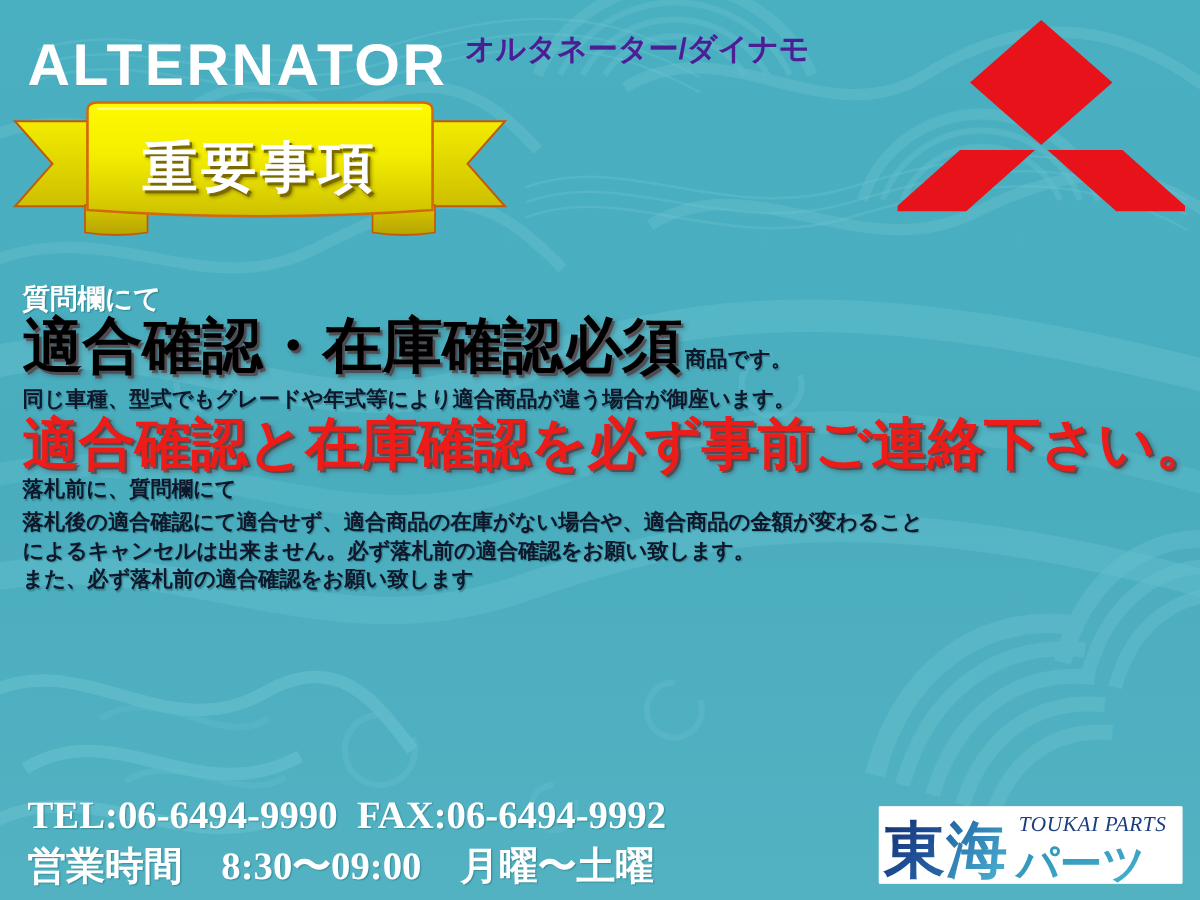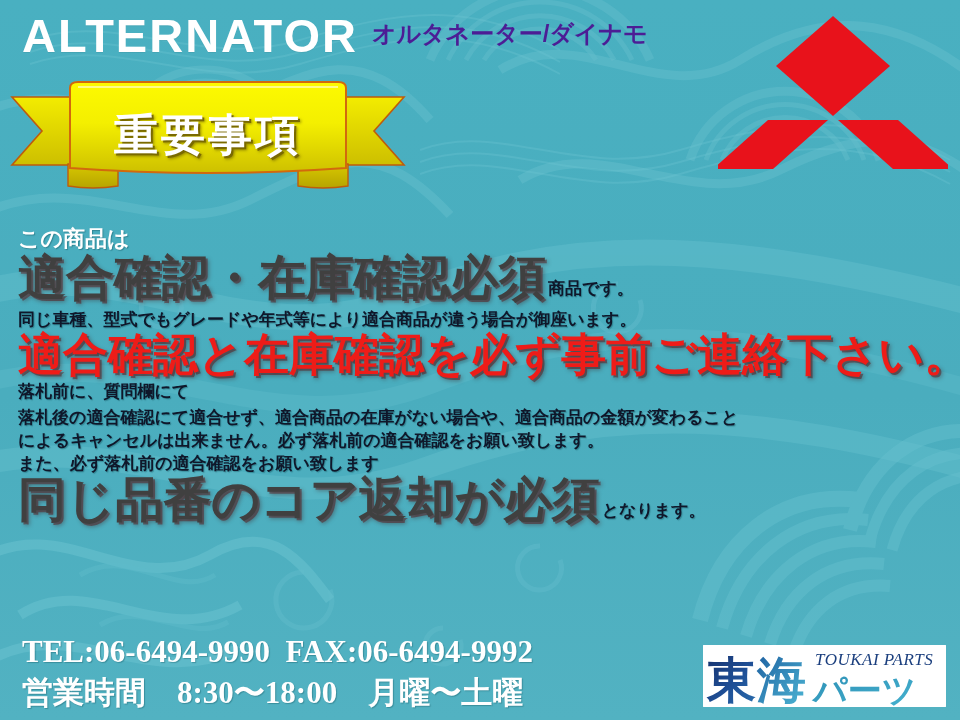--- a/index.html
+++ b/index.html
@@ -18,22 +18,22 @@
   
   .bg-pattern{
     position:absolute;inset:0;
     pointer-events:none;
     opacity:1;
   }
   .bg-pattern svg{display:block;width:960px;height:720px;}
 
   
   .title-block{
-    position:absolute;left:22px;top:12px;
-    display:flex;align-items:center;gap:14px;
+    position:absolute;left:22px;top:28px;
+    display:flex;align-items:flex-start;gap:14px;
   }
   .title-main{
     color:#ffffff;
     font-size:47px;
     font-weight:bold;
     letter-spacing:2px;
     line-height:1;
     font-family:"Liberation Sans","DejaVu Sans",sans-serif;
     text-shadow:0 1px 0 rgba(0,0,0,.06);
   }
@@ -90,21 +90,21 @@
   .ln{line-height:1;white-space:nowrap;}
   .w-sm{
     color:#ffffff;font-weight:bold;font-size:22px;
     text-shadow:1px 1px 1px rgba(0,60,70,.35);
   }
   .w-xs{
     color:#0f172a;font-weight:bold;font-size:17px;
     text-shadow:1px 1px 1px rgba(0,60,70,.35);
   }
   .r-big{
-    color:#404040;font-weight:bold;font-size:48px;
+    color:#000000;font-weight:bold;font-size:48px;
     text-shadow:2px 2px 0 rgba(90,10,10,.45), 3px 3px 4px rgba(60,0,0,.35);
   }
   .r-big2{
     color:#ee1c18;font-weight:bold;font-size:45px;
     text-shadow:2px 2px 0 rgba(90,10,10,.45), 3px 3px 4px rgba(60,0,0,.35);
   }
   .row{display:flex;align-items:baseline;}
   .row .tail{margin-left:2px;}
 
   .sp1{margin-top:4px;}
@@ -275,45 +275,41 @@
       <path d="M70 9 L330 9" stroke="#fffbaa" stroke-width="2" opacity=".8" fill="none"></path>
     </svg>
 
     <div class="ribbon-text">
       <div class="ribbon-head">重要事項</div>
     </div>
   </div>
 
   <div class="body-copy">
 
-    <div class="ln w-sm">この商品は</div>
+    <div class="ln w-sm">質問欄にて</div>
 
     <div class="ln row sp1">
       <span class="r-big">適合確認・在庫確認必須</span>
       <span class="w-xs tail">商品です。</span>
     </div>
 
     <div class="ln w-xs sp2">同じ車種、型式でもグレードや年式等により適合商品が違う場合が御座います。</div>
     <div class="ln r-big2 sp1">適合確認と在庫確認を必ず事前ご連絡下さい。</div>
 
     <div class="ln w-xs sp3">落札前に、質問欄にて</div>
 
     <div class="ln w-xs sp2">落札後の適合確認にて適合せず、適合商品の在庫がない場合や、適合商品の金額が変わること</div>
     <div class="ln w-xs sp3">によるキャンセルは出来ません。必ず落札前の適合確認をお願い致します。</div>
     <div class="ln w-xs sp3">また、必ず落札前の適合確認をお願い致します</div>
 
-    <div class="ln row sp1">
-      <span class="r-big">同じ品番のコア返却が必須</span>
-      <span class="w-xs tail">となります。</span>
-    </div>
   </div>
 
   <div class="footer">
     <div class="foot-line">TEL:06-6494-9990  FAX:06-6494-9992</div>
-    <div class="foot-line">営業時間　8:30〜18:00　月曜〜土曜</div>
+    <div class="foot-line">営業時間　8:30〜09:00　月曜〜土曜</div>
   </div>
 
   <div class="toukai">
     <svg viewBox="0 0 243 62" xmlns="http://www.w3.org/2000/svg">
       <defs>
         <linearGradient id="kanjiGrad" x1="0" y1="0" x2="1" y2="1">
           <stop offset="0%" stop-color="#15306b"></stop>
           <stop offset="55%" stop-color="#1f4f96"></stop>
           <stop offset="100%" stop-color="#2a6fae"></stop>
         </linearGradient>

